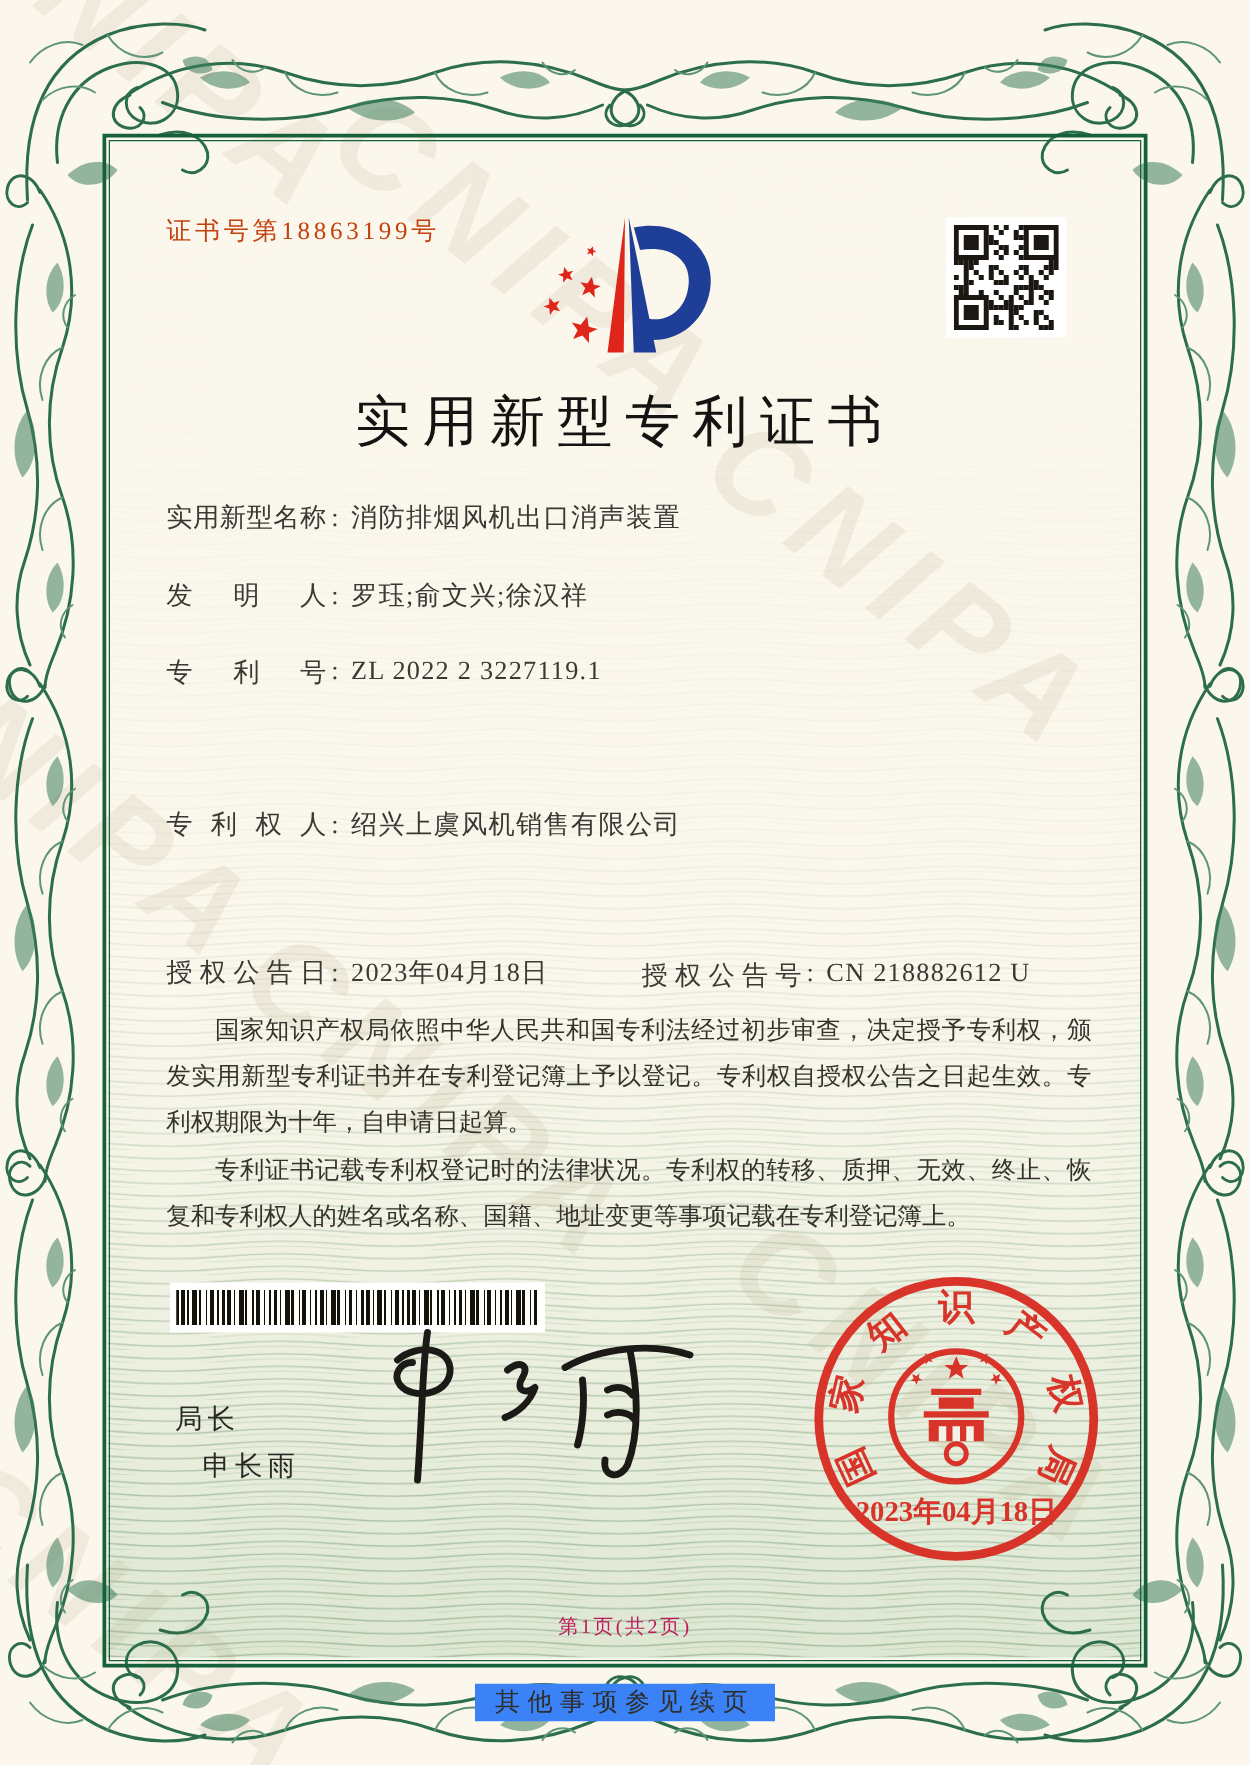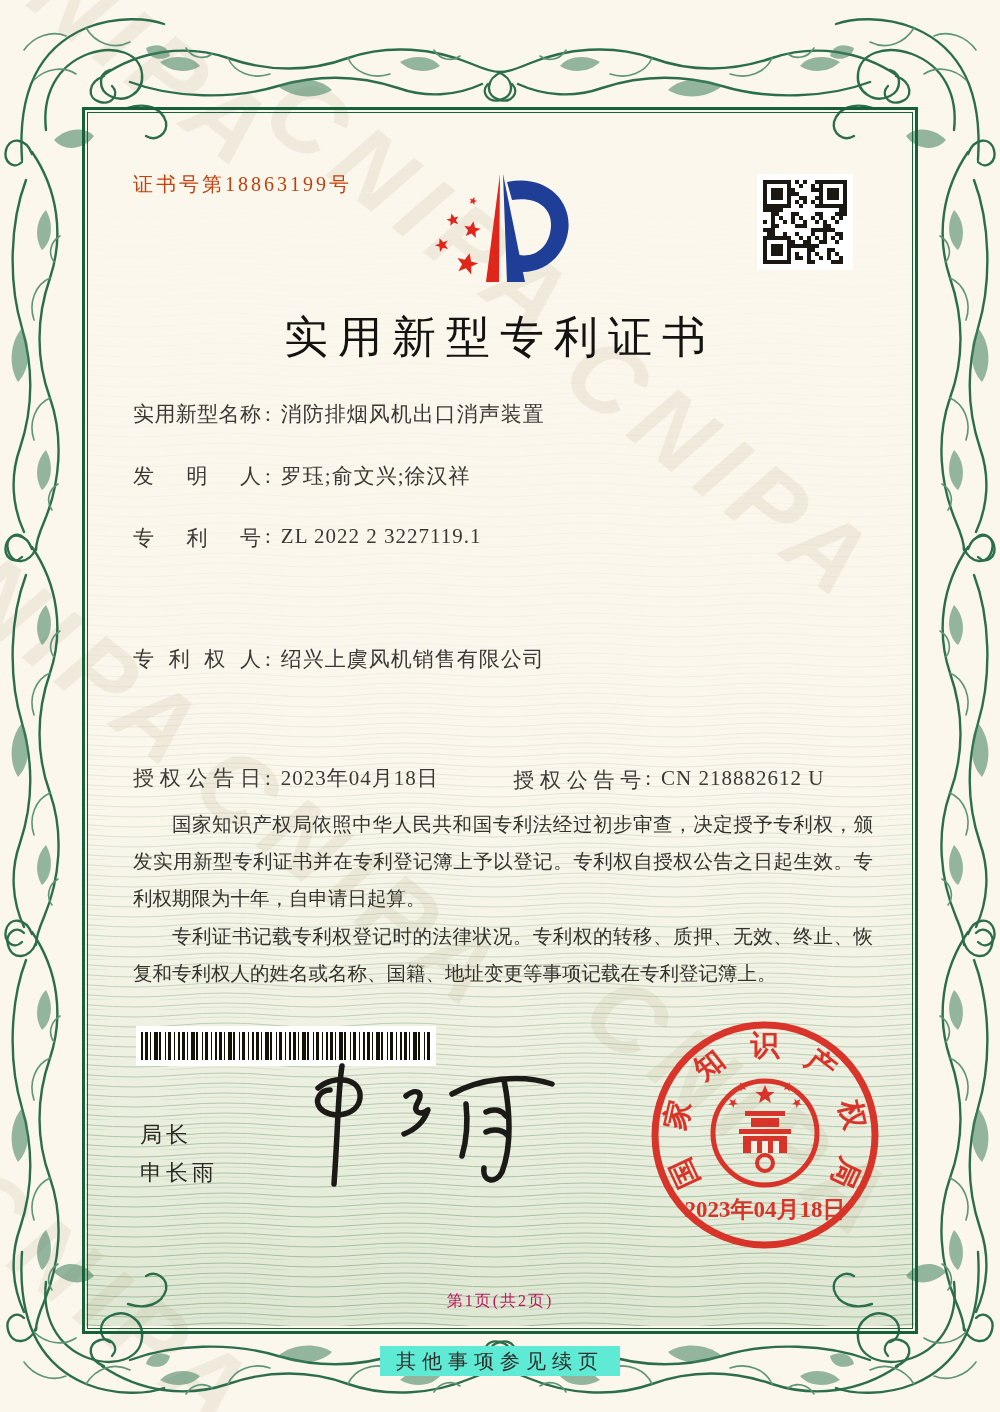--- a/index.html
+++ b/index.html
@@ -39,29 +39,29 @@
   .bars{
     width:290px;height:28px;
     background:repeating-linear-gradient(90deg,
       #141109 0 2px,#fdfdfb 2px 4px,#141109 4px 7px,#fdfdfb 7px 9px,
       #141109 9px 10px,#fdfdfb 10px 13px,#141109 13px 17px,#fdfdfb 17px 18px,
       #141109 18px 20px,#fdfdfb 20px 24px,#141109 24px 25px,#fdfdfb 25px 27px,
       #141109 27px 30px,#fdfdfb 30px 33px,#141109 33px 34px,#fdfdfb 34px 37px);
   }
   .signer{position:absolute;left:140px;font-family:"Liberation Sans","DejaVu Sans",sans-serif;font-size:22px;letter-spacing:4px;color:#2a2925;}
   .signer-title{top:1120px;}
-  .signer-name{top:1158px;}
+  .signer-name{top:1158px;margin-left:22px;}
   .sig-svg{position:absolute;left:290px;top:1060px;}
   .seal-svg{position:absolute;left:645px;top:1015px;opacity:.93;}
   .seal-ch{font-size:29px;font-weight:bold;fill:#d8271d;text-anchor:middle;font-family:"Liberation Serif",serif;}
   .pageinfo{position:absolute;left:0;right:0;top:1291px;text-align:center;font-size:16px;letter-spacing:2px;color:#be185d;}
   .note{
     position:absolute;left:0;right:0;top:1348px;text-align:center;font-size:20px;letter-spacing:6px;color:#2f2d29;
   }
-  .note span{background:#5eead4;padding:4px 16px;}
+  .note span{background:#3b82f6;padding:4px 16px;}
   .qr-wrap{position:absolute;left:757px;top:174px;width:96px;height:96px;background:#ffffff;display:flex;align-items:center;justify-content:center;}
   .logo-svg{position:absolute;left:425px;top:160px;}
 </style>
 </head>
 <body>
 
 <div class="page">
 
   <svg class="layer" width="1000" height="1412" viewBox="0 0 1000 1412">
     <defs>

